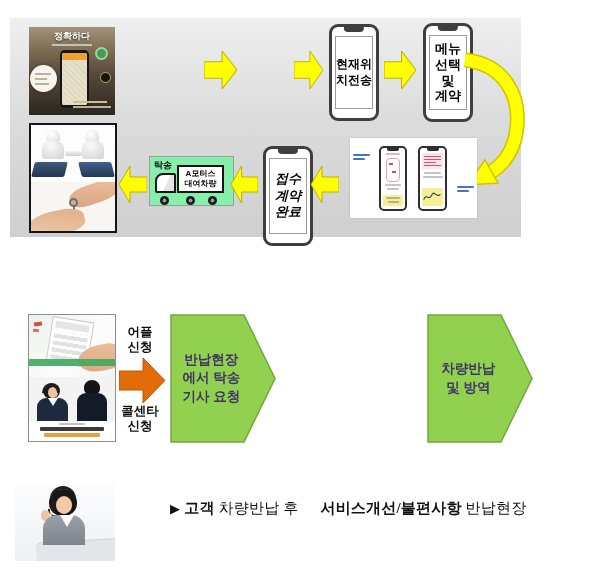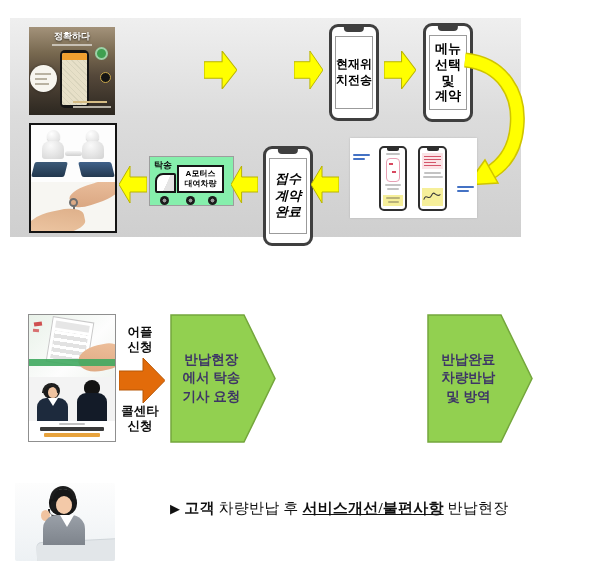--- a/index.html
+++ b/index.html
@@ -149,21 +149,21 @@
   .agent .mictip{position:absolute;left:30px;top:30px;width:5px;height:4px;background:#fff;border:1px solid #999;border-radius:2px;}
   .agent .handup{position:absolute;left:26px;top:27px;width:9px;height:11px;border-radius:50%;background:#f0c3a0;}
   .agent .suit{position:absolute;left:28px;top:32px;width:42px;height:30px;border-radius:14px 14px 0 0;
         background:linear-gradient(180deg,#9aa0a8,#7e848c);}
   .agent .shirt{position:absolute;left:45px;top:32px;width:0;height:0;
         border-left:7px solid transparent;border-right:7px solid transparent;border-top:12px solid #fff;}
 
   .survey{left:170px;top:499px;font-family:"Liberation Serif",serif;font-size:15px;color:#111;
         letter-spacing:0.2px;white-space:nowrap;}
   .survey .b{font-weight:700;}
-  .survey .bu{font-weight:700;text-decoration:underline;}
+  .survey .bu{font-weight:700;margin-left:18px;}
   .survey .bullet{font-family:"DejaVu Sans",sans-serif;font-size:13px;margin-right:4px;}
 </style>
 </head>
 <body>
 
 <div id="canvas">
 
   <div class="abs stage"></div>
 
   <div class="abs poster">
@@ -363,21 +363,20 @@
       <div>기사 요청</div>
     </div>
   </div>
 
 
   <div class="green-arrow" style="left:427px;top:314px;width:106px;height:129px;">
     <svg width="106" height="129" viewBox="0 0 106 129">
       <polygon points="1,1 74,1 105,64.5 74,128 1,128" fill="#92d050" stroke="#74a63c" stroke-width="1.5"></polygon>
     </svg>
     <div class="green-text" style="right:22%;">
-      <div>반납완료</div>
       <div>차량반납</div>
       <div>및 방역</div>
     </div>
   </div>
 
 
   <div class="abs agent">
     <div class="mon"></div>
     <div class="hair"></div>
       <div class="face"></div>

